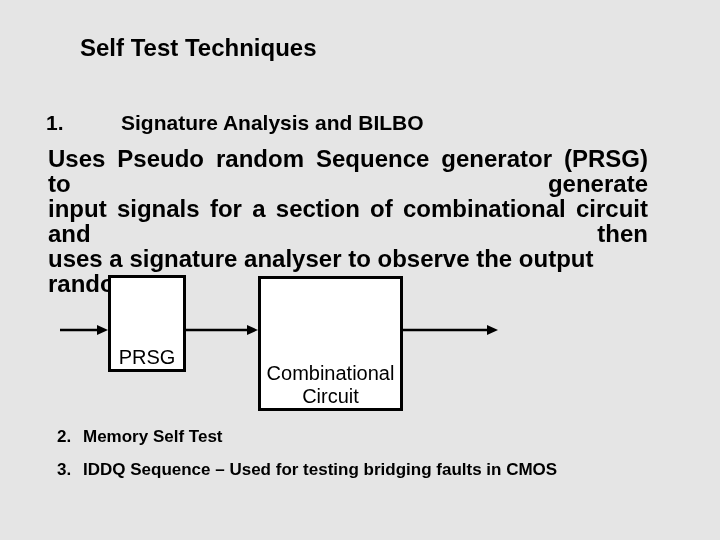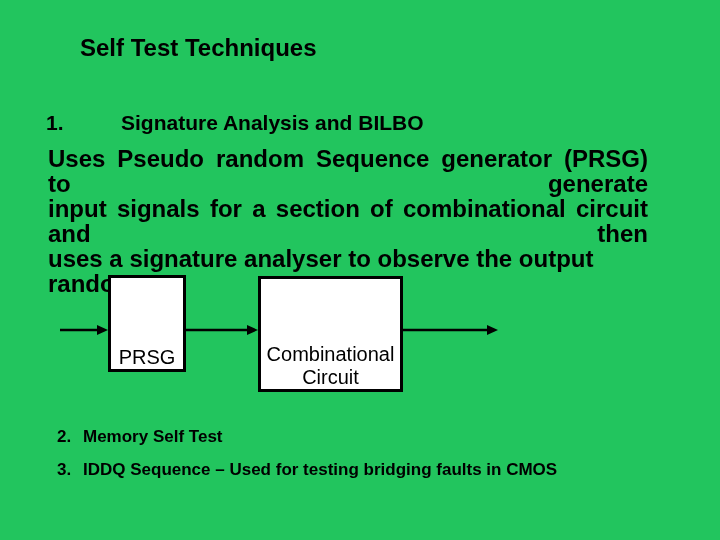--- a/index.html
+++ b/index.html
@@ -4,21 +4,21 @@
 <style>
   html, body {
     margin: 0;
     padding: 0;
     background: #ffffff;
   }
   .slide {
     position: relative;
     width: 720px;
     height: 540px;
-    background: #22c55e;
+    background: #e5e5e5;
     overflow: hidden;
     font-family: "Liberation Sans", sans-serif;
     color: #000000;
   }
   .title {
     position: absolute;
     left: 80px;
     top: 36px;
     margin: 0;
     font-size: 24px;
@@ -70,21 +70,21 @@
     background: #ffffff;
     display: flex;
     align-items: flex-end;
     justify-content: center;
     text-align: center;
     font-size: 20px;
     font-weight: normal;
     line-height: 23px;
   }
   .box-prsg { left: 108px; top: 20px; width: 78px;  height: 97px;  }
-  .box-comb { left: 258px; top: 21px; width: 145px; height: 116px; }
+  .box-comb { left: 258px; top: 21px; width: 145px; height: 135px; }
   .box-sig  { left: 498px; top: 15px; width: 115px; height: 118px; }
 </style>
 </head>
 <body>
 
 <div class="slide">
 
   <h1 class="title">Self Test Techniques</h1>
 
   <div class="numbered-item item-1">

